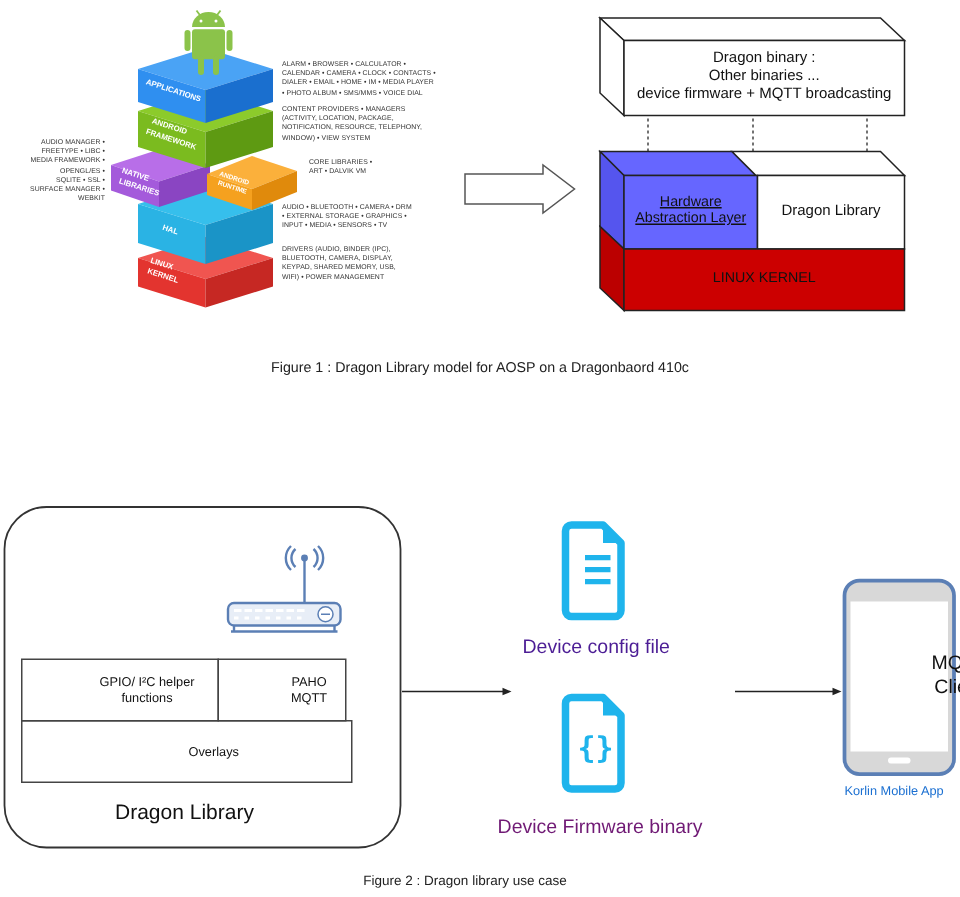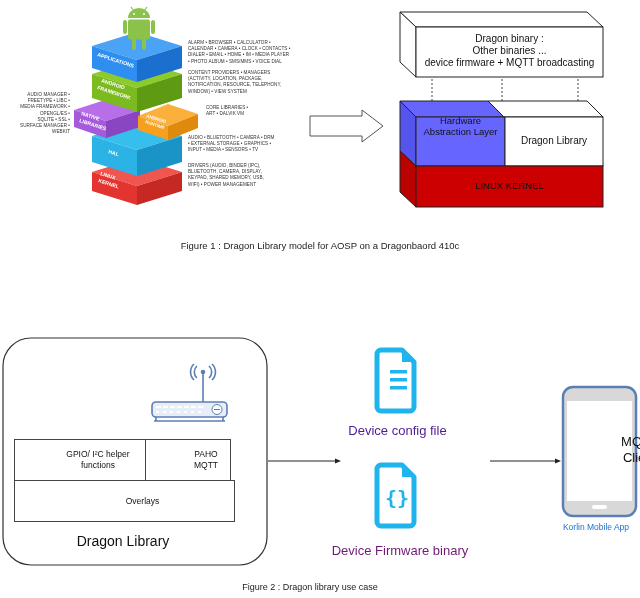--- a/index.html
+++ b/index.html
@@ -132,21 +132,21 @@
 <div class="abs stack-label" style="left:188px;top:163px;">DRIVERS (AUDIO, BINDER (IPC),
 BLUETOOTH, CAMERA, DISPLAY,
 KEYPAD, SHARED MEMORY, USB,
 WIFI) • POWER MANAGEMENT</div>
 
 <div class="abs box-text" style="left:416px;top:33px;width:187px;">
   <div>Dragon binary :</div>
   <div>Other binaries ...</div>
   <div>device firmware + MQTT broadcasting</div>
 </div>
-<div class="abs box-text" style="left:416px;top:115px;width:89px;font-size:9.5px;line-height:11px;">
+<div class="abs box-text" style="left:416px;top:129px;width:89px;font-size:9.5px;line-height:11px;text-decoration:underline;">
   <div>Hardware</div>
   <div>Abstraction Layer</div>
 </div>
 <div class="abs box-text" style="left:505px;top:135px;width:98px;">Dragon Library</div>
 <div class="abs box-text" style="left:416px;top:180px;width:187px;font-size:9.5px;">LINUX KERNEL</div>
 
 <div class="abs caption" style="left:0;top:240px;width:640px;text-align:center;">Figure 1 : Dragon Library model for AOSP on a Dragonbaord 410c</div>
 
 <svg width="640" height="598">
 

